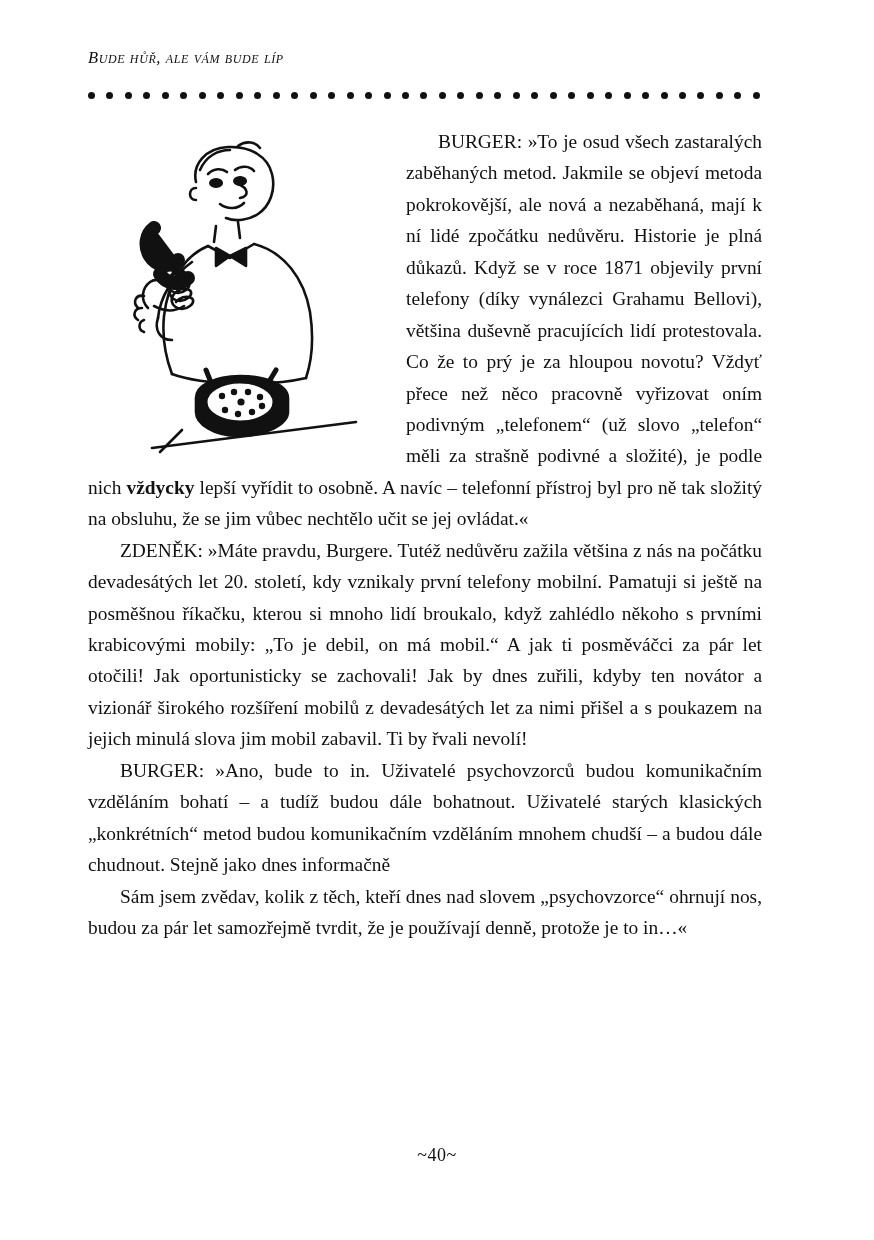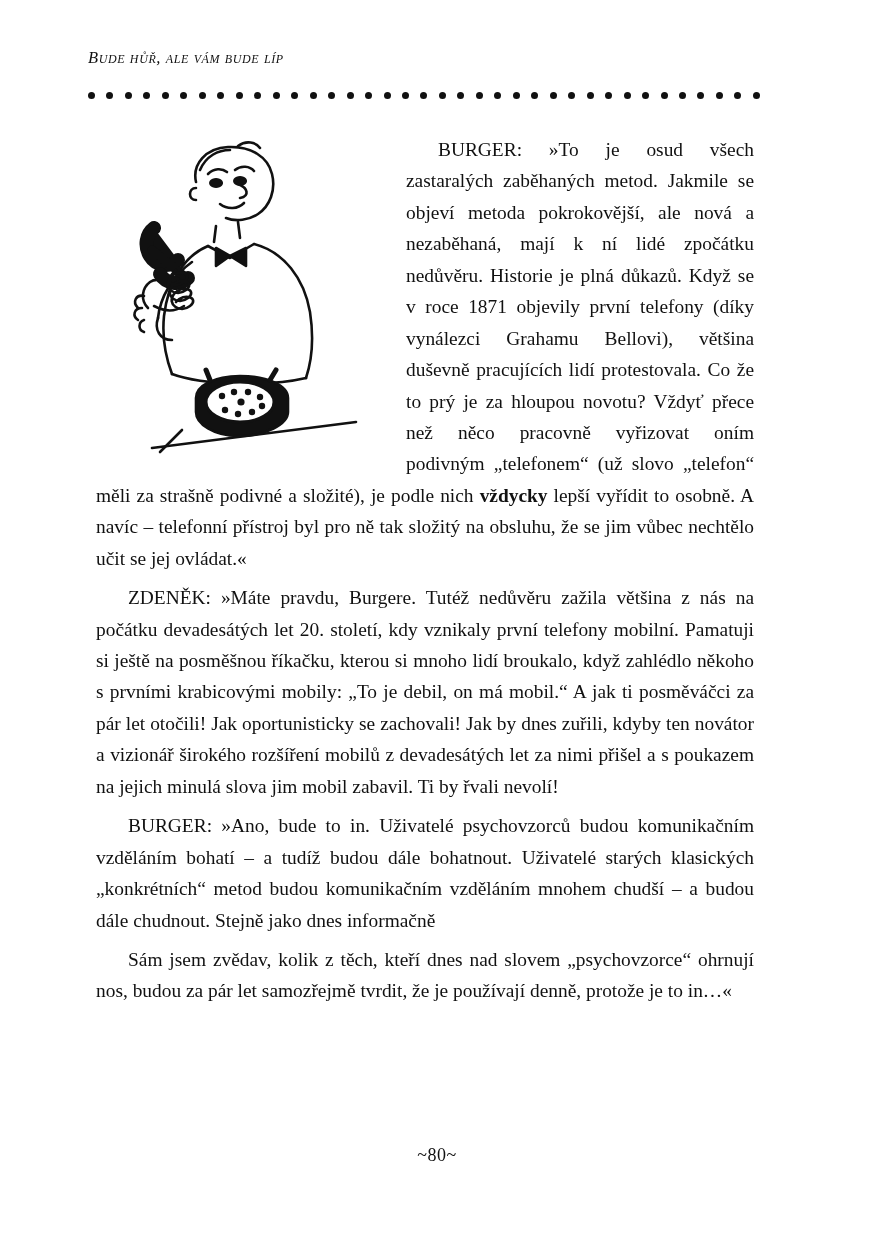--- a/index.html
+++ b/index.html
@@ -60,21 +60,21 @@
 
   
   .body-area {
     position: absolute;
     left: 88px;
     top: 126px;
     width: 674px;
   }
 
   p {
-    margin: 8px;
+    margin: 0;
     font-size: 19.4px;
     line-height: 1.62;
     text-align: justify;
     text-justify: inter-word;
     hyphens: manual;
   }
   p.indent {
     text-indent: 32px;
   }
 
@@ -225,15 +225,15 @@
     <p class="indent"><span>BURGER: »To je osud všech zastaralých zaběhaných metod. Jakmile se objeví metoda pokrokovější, ale nová a nezaběhaná, mají k ní lidé zpočátku nedůvěru. Historie je plná důkazů. Když se v roce 1871 objevily první telefony (díky vynálezci Grahamu Bellovi), většina duševně pracujících lidí protestovala. Co že to prý je za hloupou novotu? Vždyť přece než něco pracovně vyřizovat oním podivným „telefonem“ (už slovo „telefon“ měli za strašně podivné a složité), je podle nich </span><b>vždycky</b><span> lepší vyřídit to osobně. A navíc – telefonní přístroj byl pro ně tak složitý na obsluhu, že se jim vůbec nechtělo učit se jej ovládat.«</span></p>
 
     <p class="indent">ZDENĚK: »Máte pravdu, Burgere. Tutéž nedůvěru zažila většina z nás na počátku devadesátých let 20. století, kdy vznikaly první telefony mobilní. Pamatuji si ještě na posměšnou říkačku, kterou si mnoho lidí broukalo, když zahlédlo někoho s prvními krabicovými mobily: „To je debil, on má mobil.“ A jak ti posměváčci za pár let otočili! Jak oportunisticky se zachovali! Jak by dnes zuřili, kdyby ten novátor a vizionář širokého rozšíření mobilů z devadesátých let za nimi přišel a s poukazem na jejich minulá slova jim mobil zabavil. Ti by řvali nevolí!</p>
 
     <p class="indent">BURGER: »Ano, bude to in. Uživatelé psychovzorců budou komunikačním vzděláním bohatí – a tudíž budou dále bohatnout. Uživatelé starých klasických „konkrétních“ metod budou komunikačním vzděláním mnohem chudší – a budou dále chudnout. Stejně jako dnes informačně</p>
 
     <p class="indent">Sám jsem zvědav, kolik z těch, kteří dnes nad slovem „psychovzorce“ ohrnují nos, budou za pár let samozřejmě tvrdit, že je používají denně, protože je to in…«</p>
 
   </div>
 
-  <div class="folio">~80~</div>
+  <div class="folio">~40~</div>
 
 </div>
 
 </body></html>

